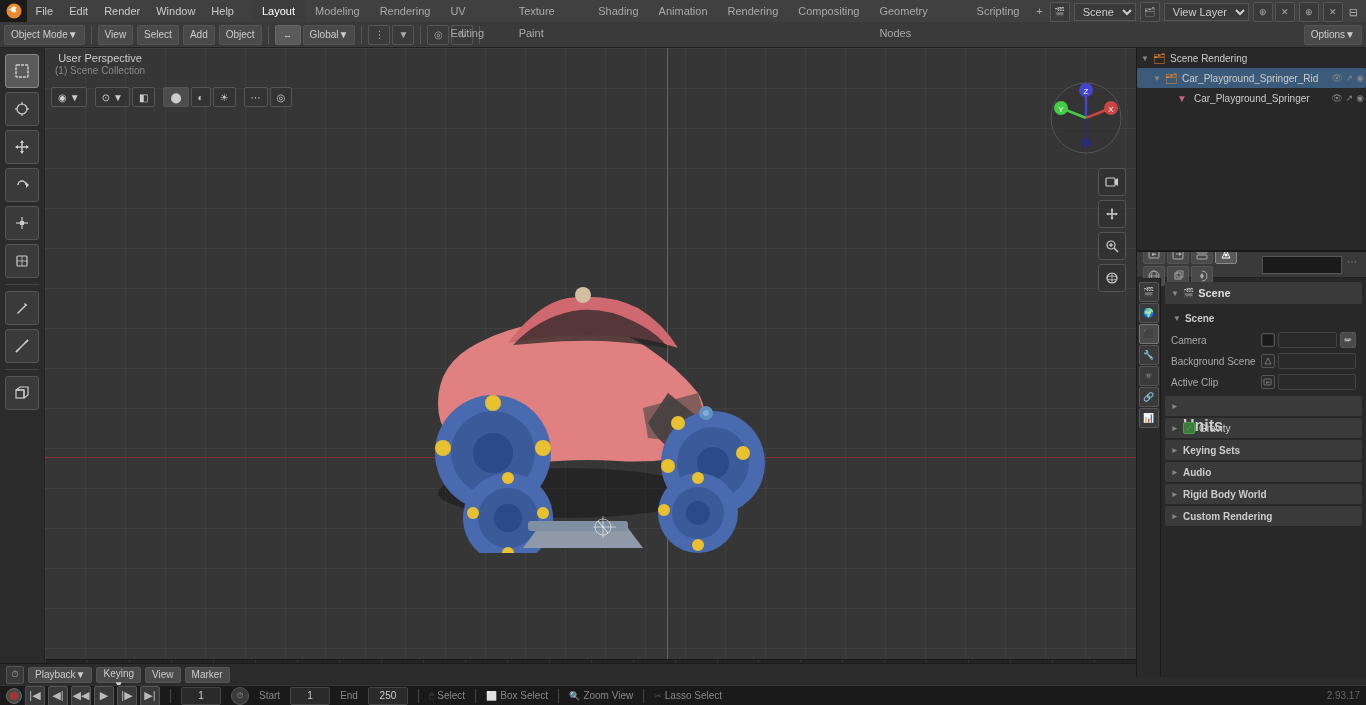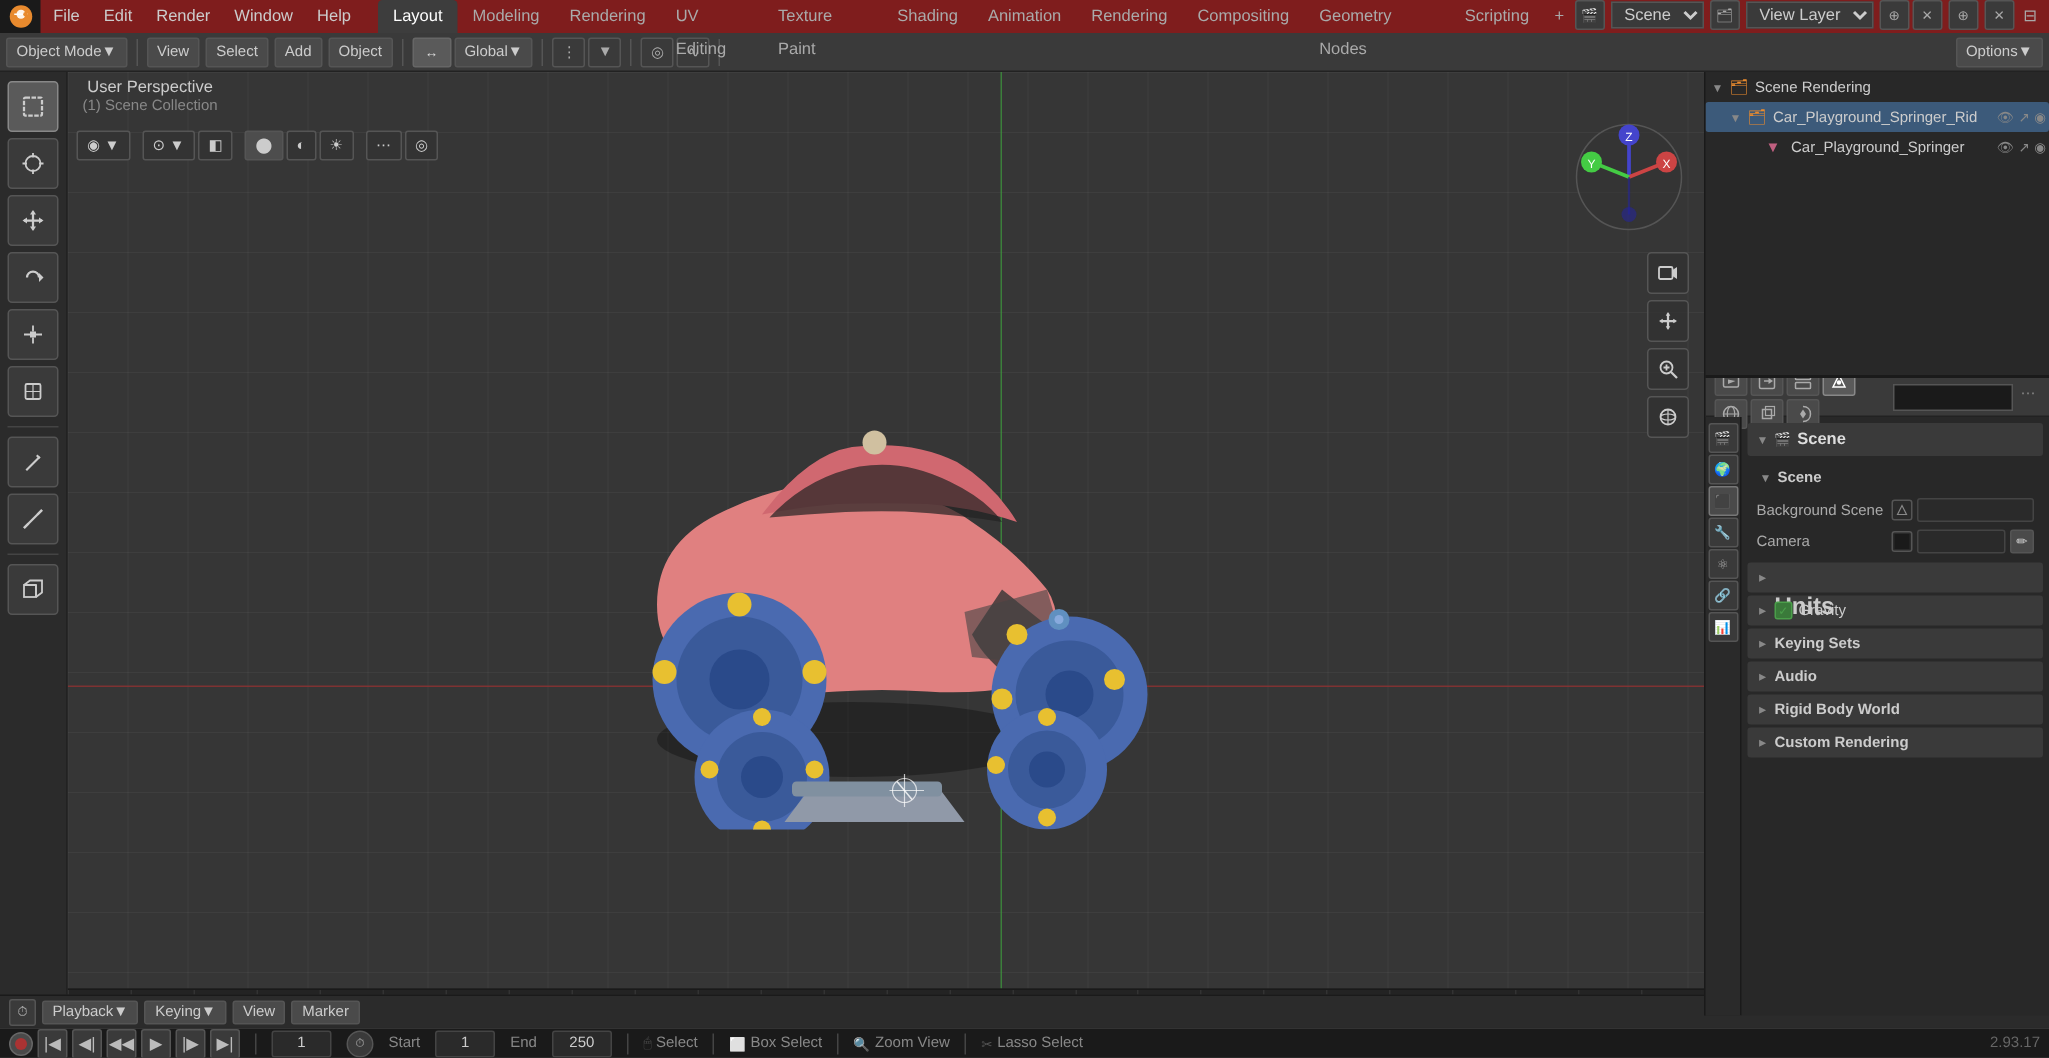--- a/index.html
+++ b/index.html
@@ -12,23 +12,23 @@
       color: #ccc;
       overflow: hidden;
       position: relative;
     }
 
     
     .top-menubar {
       position: absolute;
       top: 0; left: 0; right: 0;
       height: 22px;
-      background: #7f1d1d;
-      display: flex;
-      align-items: flex-start;
+      background: #404040;
+      display: flex;
+      align-items: flex-end;
       z-index: 100;
     }
     .top-menubar .blender-logo {
       width: 28px;
       height: 22px;
       display: flex;
       align-items: center;
       justify-content: center;
       background: #1a1a1a;
       font-size: 14px;
@@ -1007,42 +1007,54 @@
           <span style="font-size:9px;color:#bbb;">🎬</span>
           <span style="font-size:11px;font-weight:bold;color:#ddd;margin-left:4px;">Scene</span>
         </div>
 
         <div style="display:flex;align-items:center;height:20px;padding:0 8px;margin-bottom:2px;cursor:pointer;">
           <span style="font-size:8px;color:#888;margin-right:4px;">▼</span>
           <span style="font-size:10px;font-weight:bold;color:#ccc;">Scene</span>
         </div>
 
         <div class="prop-row">
+          <span class="prop-label">Camera</span>
+          <div class="prop-value">
+            <div style="width:14px;height:14px;background:#2a2a2a;border:1px solid #555;border-radius:2px;display:flex;align-items:center;justify-content:center;">
+              <div style="width:10px;height:10px;background:#1a1a1a;"></div>
+            </div>
+            <div style="flex:1;height:16px;background:#2a2a2a;border:1px solid #444;border-radius:2px;"></div>
+            <div class="prop-btn-sm">✏</div>
+          </div>
+        </div>
+
+        <div class="prop-row">
           <span class="prop-label">Background Scene</span>
           <div class="prop-value">
             <div style="width:14px;height:14px;background:#2a2a2a;border:1px solid #555;border-radius:2px;display:flex;align-items:center;justify-content:center;">
               <svg width="10" height="10" viewBox="0 0 10 10" fill="none">
                 <path d="M2 8 L5 2 L8 8 Z" stroke="#888" stroke-width="0.8" fill="none"></path>
               </svg>
             </div>
             <div style="flex:1;height:16px;background:#2a2a2a;border:1px solid #444;border-radius:2px;"></div>
           </div>
         </div>
 
         <div class="prop-row">
-          <span class="prop-label">Camera</span>
+          <span class="prop-label">Active Clip</span>
           <div class="prop-value">
             <div style="width:14px;height:14px;background:#2a2a2a;border:1px solid #555;border-radius:2px;display:flex;align-items:center;justify-content:center;">
-              <div style="width:10px;height:10px;background:#1a1a1a;"></div>
+              <svg width="10" height="10" viewBox="0 0 10 10" fill="none">
+                <rect x="1" y="2" width="7" height="6" rx="0.5" stroke="#888" stroke-width="0.8" fill="none"></rect>
+                <polygon points="3,4 8,5 3,7" fill="#888" opacity="0.7"></polygon>
+              </svg>
             </div>
             <div style="flex:1;height:16px;background:#2a2a2a;border:1px solid #444;border-radius:2px;"></div>
-            <div class="prop-btn-sm">✏</div>
           </div>
         </div>
-
 
         <div style="display:flex;align-items:center;height:20px;background:#3a3a3a;border-radius:2px;padding:0 6px;margin:4px 0 2px;cursor:pointer;">
           <span style="font-size:8px;color:#888;margin-right:4px;transform:rotate(-90deg);display:inline-block;">▼</span>
           <span style="font-size:16px;font-weight:bold;color:#ccc;margin-top:40px;">Units</span>
         </div>
 
         <div style="display:flex;align-items:center;height:20px;background:#3a3a3a;border-radius:2px;padding:0 6px;margin-bottom:2px;cursor:pointer;">
           <span style="font-size:8px;color:#888;margin-right:4px;transform:rotate(-90deg);display:inline-block;">▼</span>
           <div class="checkbox-inline checked">✓</div>
           <span style="font-size:10px;font-weight:normal;color:#ccc;margin-left:4px;">Gravity</span>
@@ -1149,19 +1161,19 @@
 
   <div class="status-right">2.93.17</div>
 </div>
 
 <div style="position:absolute;bottom:20px;left:0;right:230px;height:22px;background:#2b2b2b;border-top:1px solid #1a1a1a;display:flex;align-items:center;padding:0 6px;gap:4px;z-index:95;">
   <div style="width:18px;height:18px;background:#3a3a3a;border:1px solid #555;border-radius:2px;display:flex;align-items:center;justify-content:center;cursor:pointer;font-size:9px;color:#aaa;">⏱</div>
   <div class="sec-btn" style="height:16px;font-size:10px;">
     <span>Playback</span>
     <span>▼</span>
   </div>
-  <div class="sec-btn" style="height:16px;font-size:10px;">
+  <div class="sec-btn" style="height:16px;font-size:10px;flex-direction:column;">
     <span>Keying</span>
     <span>▼</span>
   </div>
   <div class="sec-btn" style="height:16px;font-size:10px;">View</div>
   <div class="sec-btn" style="height:16px;font-size:10px;">Marker</div>
 </div>
 
 </body></html>

